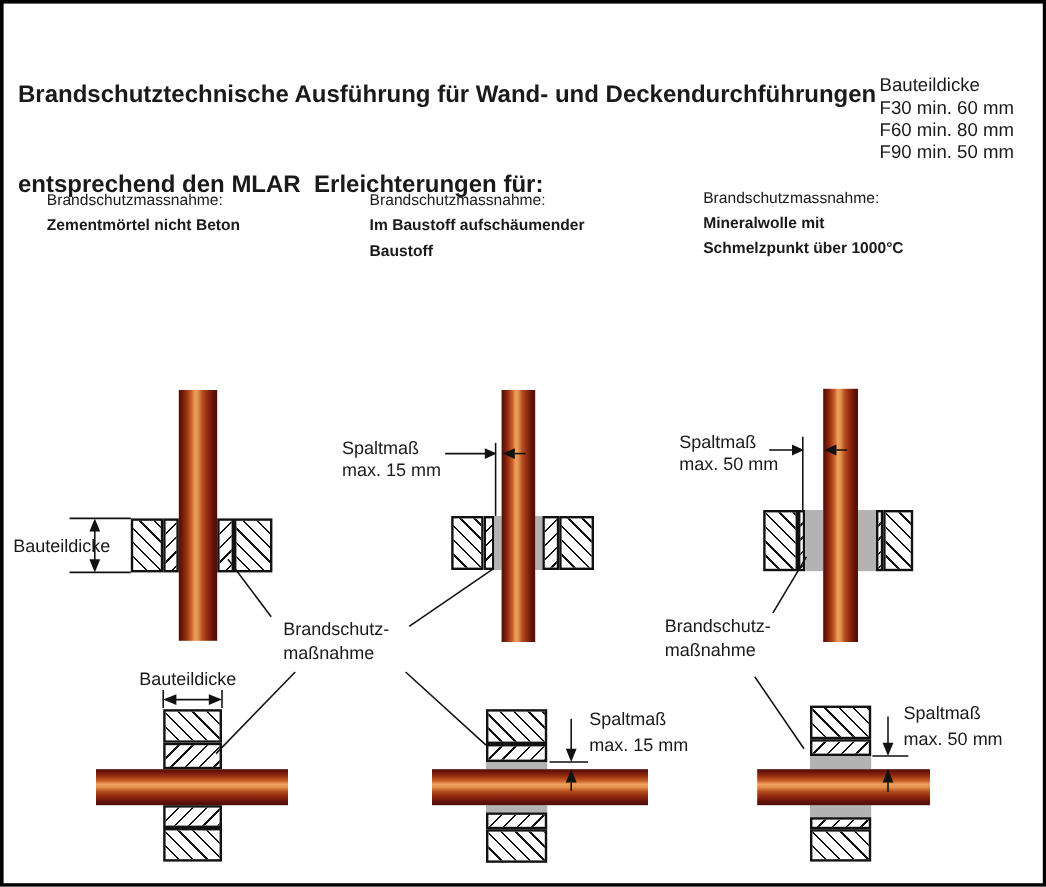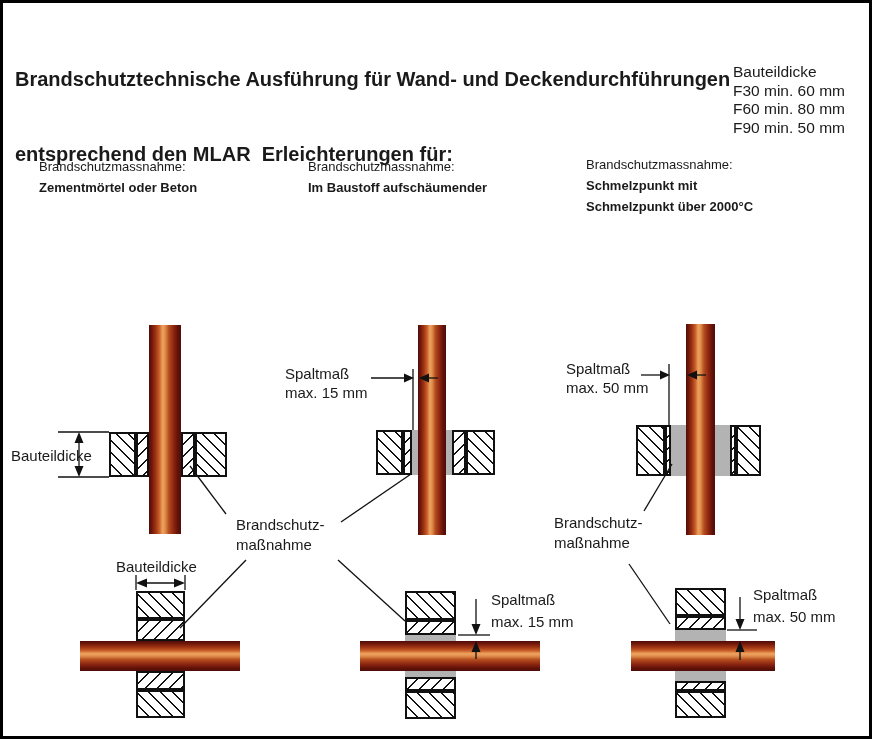--- a/index.html
+++ b/index.html
@@ -41,30 +41,31 @@
   </div>
   <div class="abs infobox">
     <div>Bauteildicke</div>
     <div>F30 min. 60 mm</div>
     <div>F60 min. 80 mm</div>
     <div>F90 min. 50 mm</div>
   </div>
 
   <div class="abs colhead" style="left:36px;">
     <div>Brandschutzmassnahme:</div>
-    <div class="bold">Zementmörtel oder Beton</div>
+    <div class="bold">Zementmörtel nicht Beton</div>
   </div>
   <div class="abs colhead" style="left:305px;">
     <div>Brandschutzmassnahme:</div>
     <div class="bold">Im Baustoff aufschäumender</div>
+    <div class="bold">Baustoff</div>
   </div>
   <div class="abs colhead" style="left:583px;top:151px;">
     <div>Brandschutzmassnahme:</div>
-    <div class="bold">Schmelzpunkt mit</div>
-    <div class="bold">Schmelzpunkt über 2000°C</div>
+    <div class="bold">Mineralwolle mit</div>
+    <div class="bold">Schmelzpunkt über 1000°C</div>
   </div>
 
   <div class="abs hb" style="left:106px;top:429px;width:27px;height:45px;"></div>
   <div class="abs hf" style="left:133px;top:429px;width:13px;height:45px;"></div>
   <div class="abs hf" style="left:178px;top:429px;width:14px;height:45px;"></div>
   <div class="abs hb" style="left:192px;top:429px;width:32px;height:45px;"></div>
   <div class="abs pipe-v" style="left:146px;top:322px;width:32px;height:209px;"></div>
 
   <div class="abs hb" style="left:373px;top:427px;width:27px;height:45px;"></div>
   <div class="abs hf" style="left:400px;top:427px;width:9px;height:45px;"></div>

